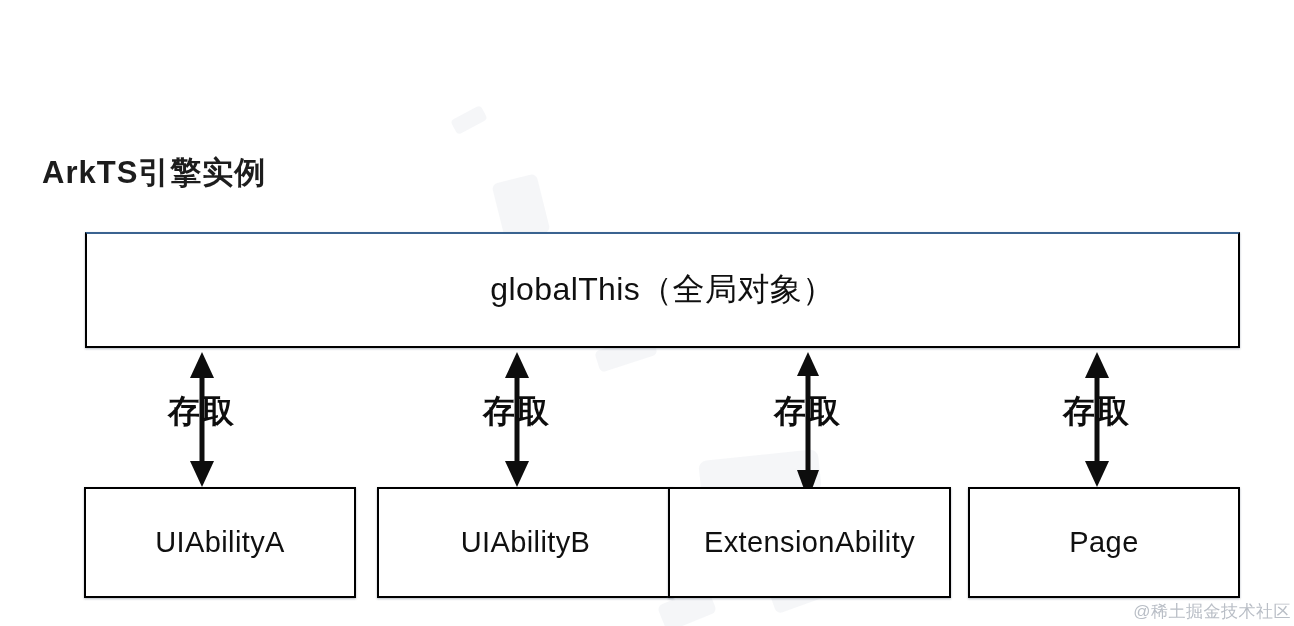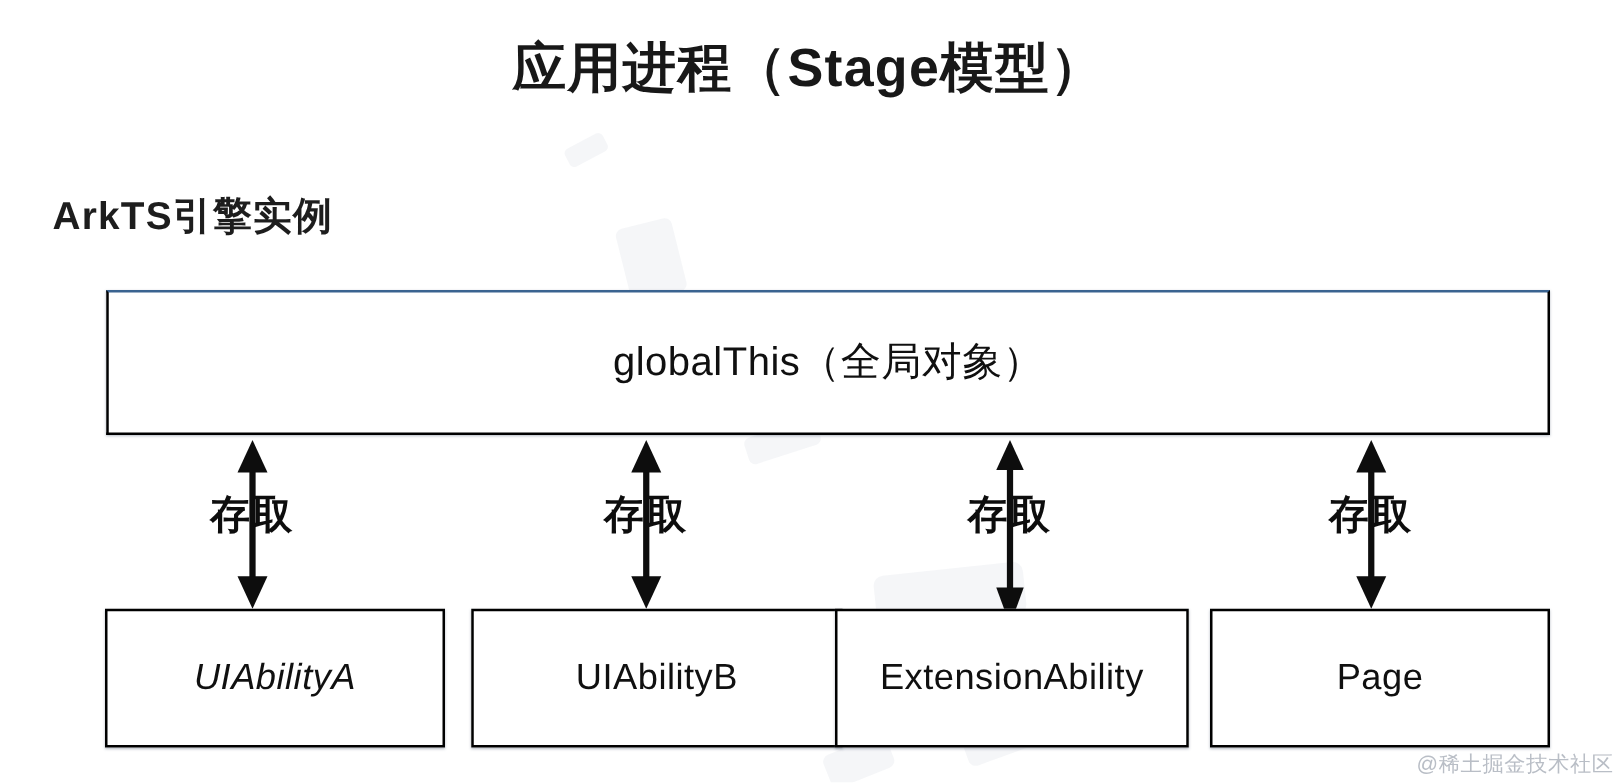--- a/index.html
+++ b/index.html
@@ -87,21 +87,21 @@
     left: 85px;
     top: 232px;
     width: 1155px;
     height: 116px;
     border-top-color: #3a6390;
   }
   #global-box .box-label { font-size: 32px; }
 
   .leaf-box { top: 487px; height: 111px; }
   .leaf-box .box-label { font-size: 29px; }
-  #box-uiabilitya     { left: 84px;  width: 272px; font-style: italic; }
+  #box-uiabilitya     { left: 84px;  width: 272px; }
   #box-uiabilityb     { left: 377px; width: 297px; }
   #box-extensionability { left: 668px; width: 283px; }
   #box-page           { left: 968px; width: 272px; text-align: center; }
 
   
   .arrow-group {
     position: absolute;
     top: 352px;
     height: 135px;
     width: 220px;
@@ -150,21 +150,20 @@
 
   <div class="smudge s1"></div>
   <div class="smudge s2"></div>
   <div class="smudge s3"></div>
   <div class="smudge s4"></div>
   <div class="smudge s5"></div>
   <div class="smudge s6"></div>
   <div class="smudge s7"></div>
   <div class="smudge s8"></div>
 
-  <div class="title">应用进程（Stage模型）</div>
 
   <div class="subtitle">ArkTS引擎实例</div>
 
   <div class="box" id="global-box">
     <span class="box-label">globalThis（全局对象）</span>
   </div>
 
   <div class="arrow-group" id="arrow-group-1">
     <svg class="arrow-svg" viewBox="0 0 220 135">
       <line x1="110" y1="12" x2="110" y2="123" stroke="#0d0d0d" stroke-width="5"></line>

